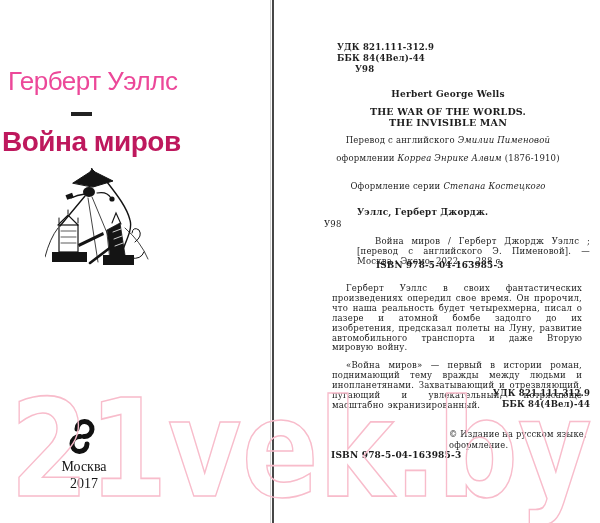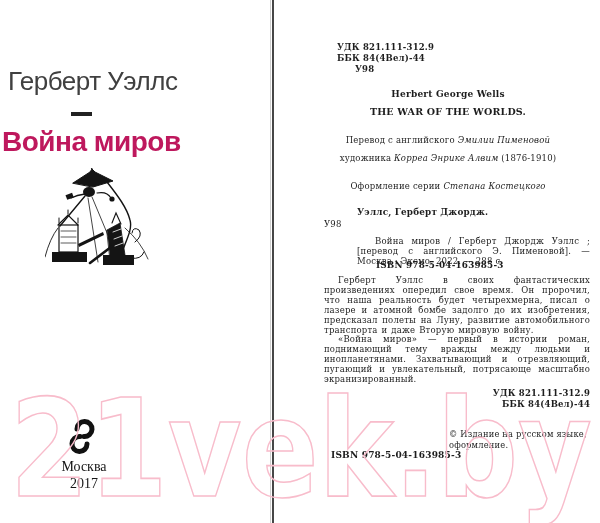--- a/index.html
+++ b/index.html
@@ -15,21 +15,21 @@
 
   
   .gutter-light { left: 270px; top: 0; width: 1px; height: 523px; background: #cfcfcf; }
   .gutter-dark  { left: 272px; top: 0; width: 2px; height: 523px; background: #474747; }
 
   
   .lp-author {
     left: 8px; top: 66px; width: 260px;
     font-family: "Liberation Sans", sans-serif;
     font-size: 26px; font-weight: 400; letter-spacing: -0.5px;
-    color: #404040; white-space: nowrap;
+    color: #ec4899; white-space: nowrap;
   }
   .lp-dash { left: 71px; top: 112px; width: 21px; height: 4px; background: #222; }
   .lp-title {
     left: 2px; top: 126px; width: 268px;
     font-family: "Liberation Sans", sans-serif;
     font-size: 28px; font-weight: 700; letter-spacing: -0.5px;
     color: #be185d; white-space: nowrap;
   }
   .lp-illustration { left: 45px; top: 168px; }
   .lp-logo { left: 69px; top: 417px; }
@@ -59,21 +59,21 @@
   .rp-cat-entry {
     left: 357px; top: 219px; width: 233px;
     text-align: justify; text-indent: 18px; line-height: 10.2px; margin-top: 17px;
   }
   .rp-cat-isbn { left: 376px; top: 260px; font-weight: bold; font-size: 8.8px; }
 
   .rp-annotation {
     left: 324px; top: 276px; width: 266px;
     text-align: justify; line-height: 9.9px; word-spacing: 1px;
   }
-  .rp-annotation p { margin: 0; text-indent: 14px; }
+  .rp-annotation p { margin: 8px; text-indent: 14px; }
 
   .rp-bottom-codes { left: 440px; top: 388px; width: 150px; text-align: right; font-weight: bold; }
   .rp-isbn-bottom { left: 331px; top: 450px; font-weight: bold; font-size: 9px; }
   .rp-copyright { left: 449px; top: 429px; width: 152px; font-weight: normal; font-size: 8.3px; line-height: 11px; }
 
   
   .watermark-svg { left: 0; top: 348px; pointer-events: none; overflow: visible; }
 </style>
 </head>
 <body>
@@ -142,29 +142,30 @@
 <div class="abs rp rp-top-codes">
   <div>УДК 821.111-312.9</div>
   <div>ББК 84(4Вел)-44</div>
   <div class="code-indent">У98</div>
 </div>
 
 <div class="abs rp rp-center rp-orig-author">Herbert George Wells</div>
 
 <div class="abs rp rp-center rp-orig-title">
   <div>THE WAR OF THE WORLDS.</div>
+  <div>THE INVISIBLE MAN</div>
 </div>
 
 <div class="abs rp rp-center rp-translation">
   <span>Перевод с английского </span><span class="it">Эмилии Пименовой</span>
 </div>
 
 <div class="abs rp rp-center rp-cover-note">
   <div>
-    <span>художника </span><span class="it">Корреа Энрике Алвим</span><span> (1876-1910)</span>
+    <span>оформлении </span><span class="it">Корреа Энрике Алвим</span><span> (1876-1910)</span>
   </div>
 </div>
 
 <div class="abs rp rp-center rp-series">
   <span>Оформление серии </span><span class="it">Степана Костецкого</span>
 </div>
 
 <div class="abs rp rp-cat-author">Уэллс, Герберт Джордж.</div>
 <div class="abs rp rp-cat-code">У98</div>
 <div class="abs rp rp-cat-entry">Война миров / Герберт Джордж Уэллс ; [перевод с английского Э. Пименовой]. — Москва : Эксмо, 2022. — 288 с.</div>

